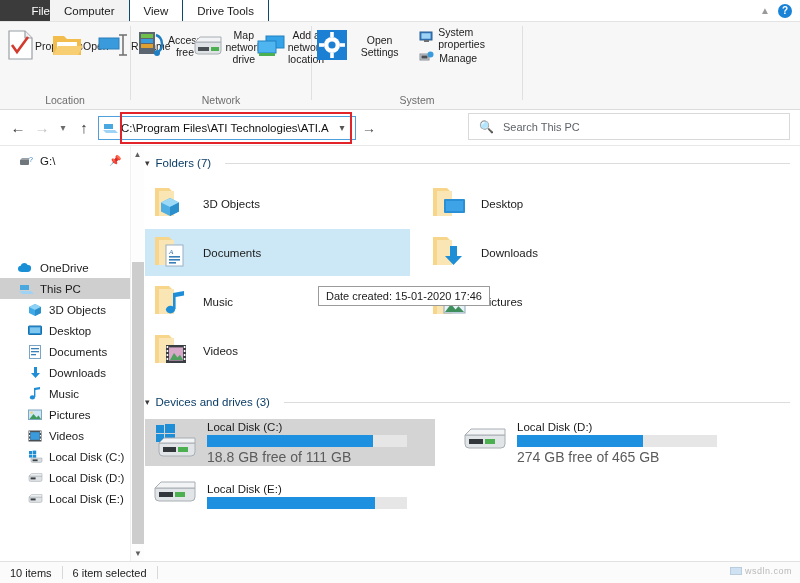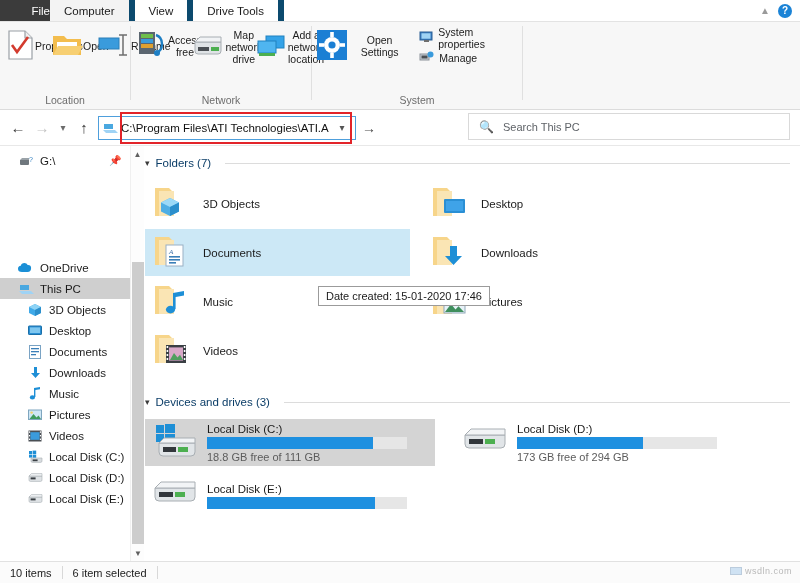--- a/index.html
+++ b/index.html
@@ -19,21 +19,21 @@
     display:flex; align-items:stretch;
   }
   .tab-file {
     width:50px; background:#3b3b3b; color:#ffffff;
     display:flex; align-items:center; justify-content:flex-end;
     font-size:11.5px;
   }
   .tab {
     padding:0 14px; display:flex; align-items:center;
     font-size:11.5px; color:#1b1b1b; background:#ffffff;
-    border-right:6px solid #0c4a6e;
+    border-right:1px solid #0c4a6e;
   }
   .tab.active { background:#f3f3f3; }
   .tabstrip-right {
     margin-left:auto; display:flex; align-items:center; gap:8px;
     padding-right:8px;
   }
   .chev-up { font-size:10px; color:#9a9a9a; }
   .help-btn {
     width:14px; height:14px; border-radius:50%;
     background:#1b83d6; color:#fff; font-size:10px; font-weight:bold;
@@ -161,21 +161,21 @@
   .dtile {
     position:absolute; width:290px; height:47px;
     display:flex; align-items:center; gap:10px; padding-left:8px;
   }
   .dtile.sel { background:#d4d4d4; }
   .dtile .dicon { width:44px; height:40px; flex:0 0 44px; position:relative; }
   .dtile .dinfo { display:flex; flex-direction:column; gap:2px; width:200px; }
   .dtile .dname { font-size:11.5px; color:#1b1b1b; }
   .bar { width:200px; height:12px; background:#e6e6e6; position:relative; }
   .bar > i { position:absolute; left:0; top:0; bottom:0; background:#1e90e0; display:block; }
-  .dfree { font-size:11px; color:#5c5c5c; }
+  .dfree { font-size:14px; color:#5c5c5c; }
 
   
   .tooltip {
     position:absolute; left:318px; top:286px;
     background:#ffffff; border:1px solid #9b9b9b;
     padding:3px 7px; font-size:11px; color:#1b1b1b; white-space:nowrap;
     z-index:40;
   }
 
   
@@ -703,21 +703,21 @@
             <path d="M2 12 l6 -6 h34 v6 z" fill="#f2f4f6" stroke="#a8aeb3"></path>
             <rect x="6" y="16" width="14" height="5" fill="#32373c"></rect>
             <rect x="22" y="16" width="10" height="5" fill="#4caf50"></rect>
           </svg>
         </span>
         <span class="dinfo">
           <span class="dname">Local Disk (D:)</span>
           <span class="bar">
               <i style="width:63%"></i>
             </span>
-          <span class="dfree">173 GB free of 294 GB</span>
+          <span class="dfree">274 GB free of 465 GB</span>
         </span>
       </div>
 
       <div class="dtile" style="left:0px; top:61px">
         <span class="dicon">
           <svg width="44" height="30" viewBox="0 0 44 30">
             <path d="M2 12 h40 v9 q0 4 -4 4 h-32 q-4 0 -4 -4 z" fill="#e1e5e8" stroke="#a8aeb3"></path>
             <path d="M2 12 l6 -6 h34 v6 z" fill="#f2f4f6" stroke="#a8aeb3"></path>
             <rect x="6" y="16" width="14" height="5" fill="#32373c"></rect>
             <rect x="22" y="16" width="10" height="5" fill="#4caf50"></rect>

